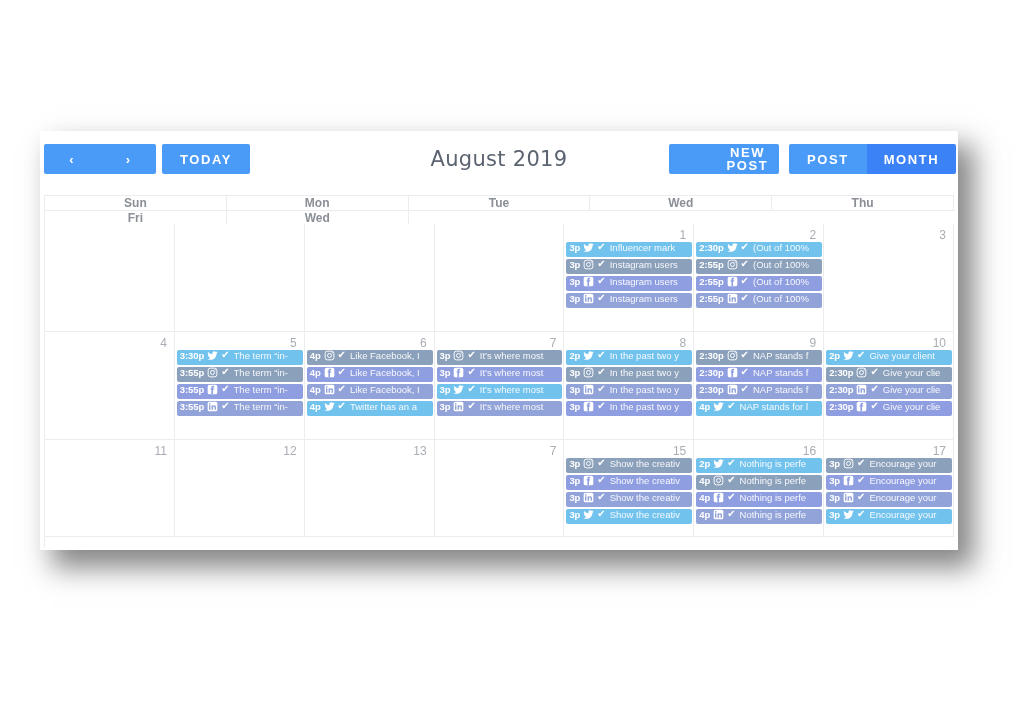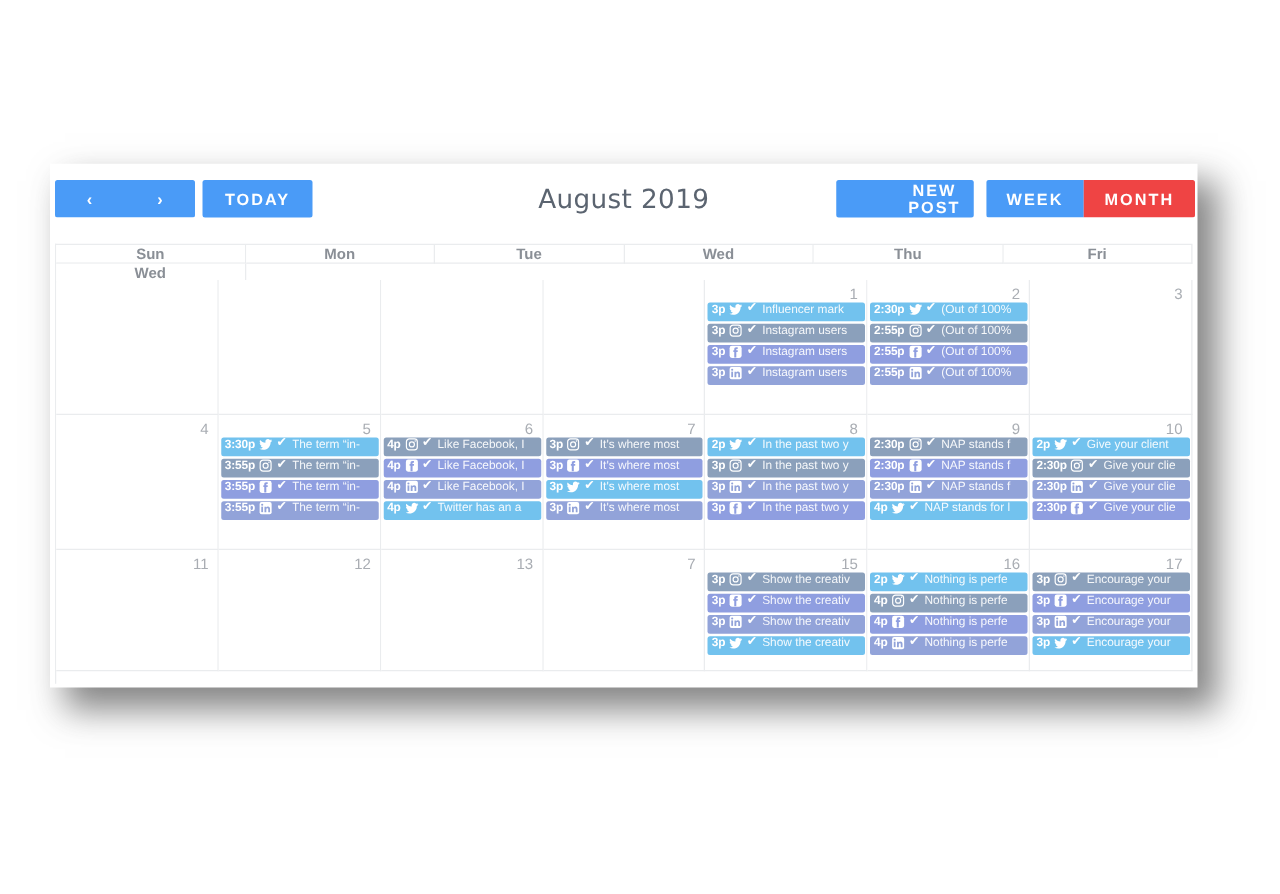--- a/index.html
+++ b/index.html
@@ -102,37 +102,37 @@
     left: 749px;
     top: 13px;
     width: 167px;
     height: 30px;
     display: flex;
     border-radius: 2px;
     overflow: hidden;
   }
   .viewgroup .btn { height: 30px; border-radius: 0; }
   .viewgroup .btn.week  { width: 78px; background: #4a9bf7; }
-  .viewgroup .btn.month { width: 89px; background: #ef4444; }
+  .viewgroup .btn.month { width: 89px; background: #3b82f6; }
 
   
   .grid {
     position: absolute;
     left: 4px;
     top: 64px;
     right: 4px;
     bottom: 3px;
     border-top: 1px solid #eaecee;
     border-left: 1px solid #eaecee;
     box-sizing: border-box;
   }
 
   .dow-row {
     display: grid;
-    grid-template-columns: repeat(6, 1fr);
+    grid-template-columns: repeat(5, 1fr);
     height: 28px;
   }
   .dow {
     border-right: 1px solid #eaecee;
     border-bottom: 1px solid #eaecee;
     display: flex;
     align-items: center;
     justify-content: center;
     font-size: 12px;
     font-weight: bold;
@@ -237,21 +237,21 @@
         </button>
       </div>
 
       <button class="btn today-btn">TODAY</button>
 
       <div class="title">August 2019</div>
 
       <button class="btn newpost-btn">NEW POST</button>
 
       <div class="viewgroup">
-        <button class="btn week">WEEK</button>
+        <button class="btn week">POST</button>
         <button class="btn month">MONTH</button>
       </div>
     </div>
 
     <div class="grid">
       <div class="dow-row" id="dow-row">
           <div class="dow">Sun</div>
           <div class="dow">Mon</div>
           <div class="dow">Tue</div>
           <div class="dow">Wed</div>

